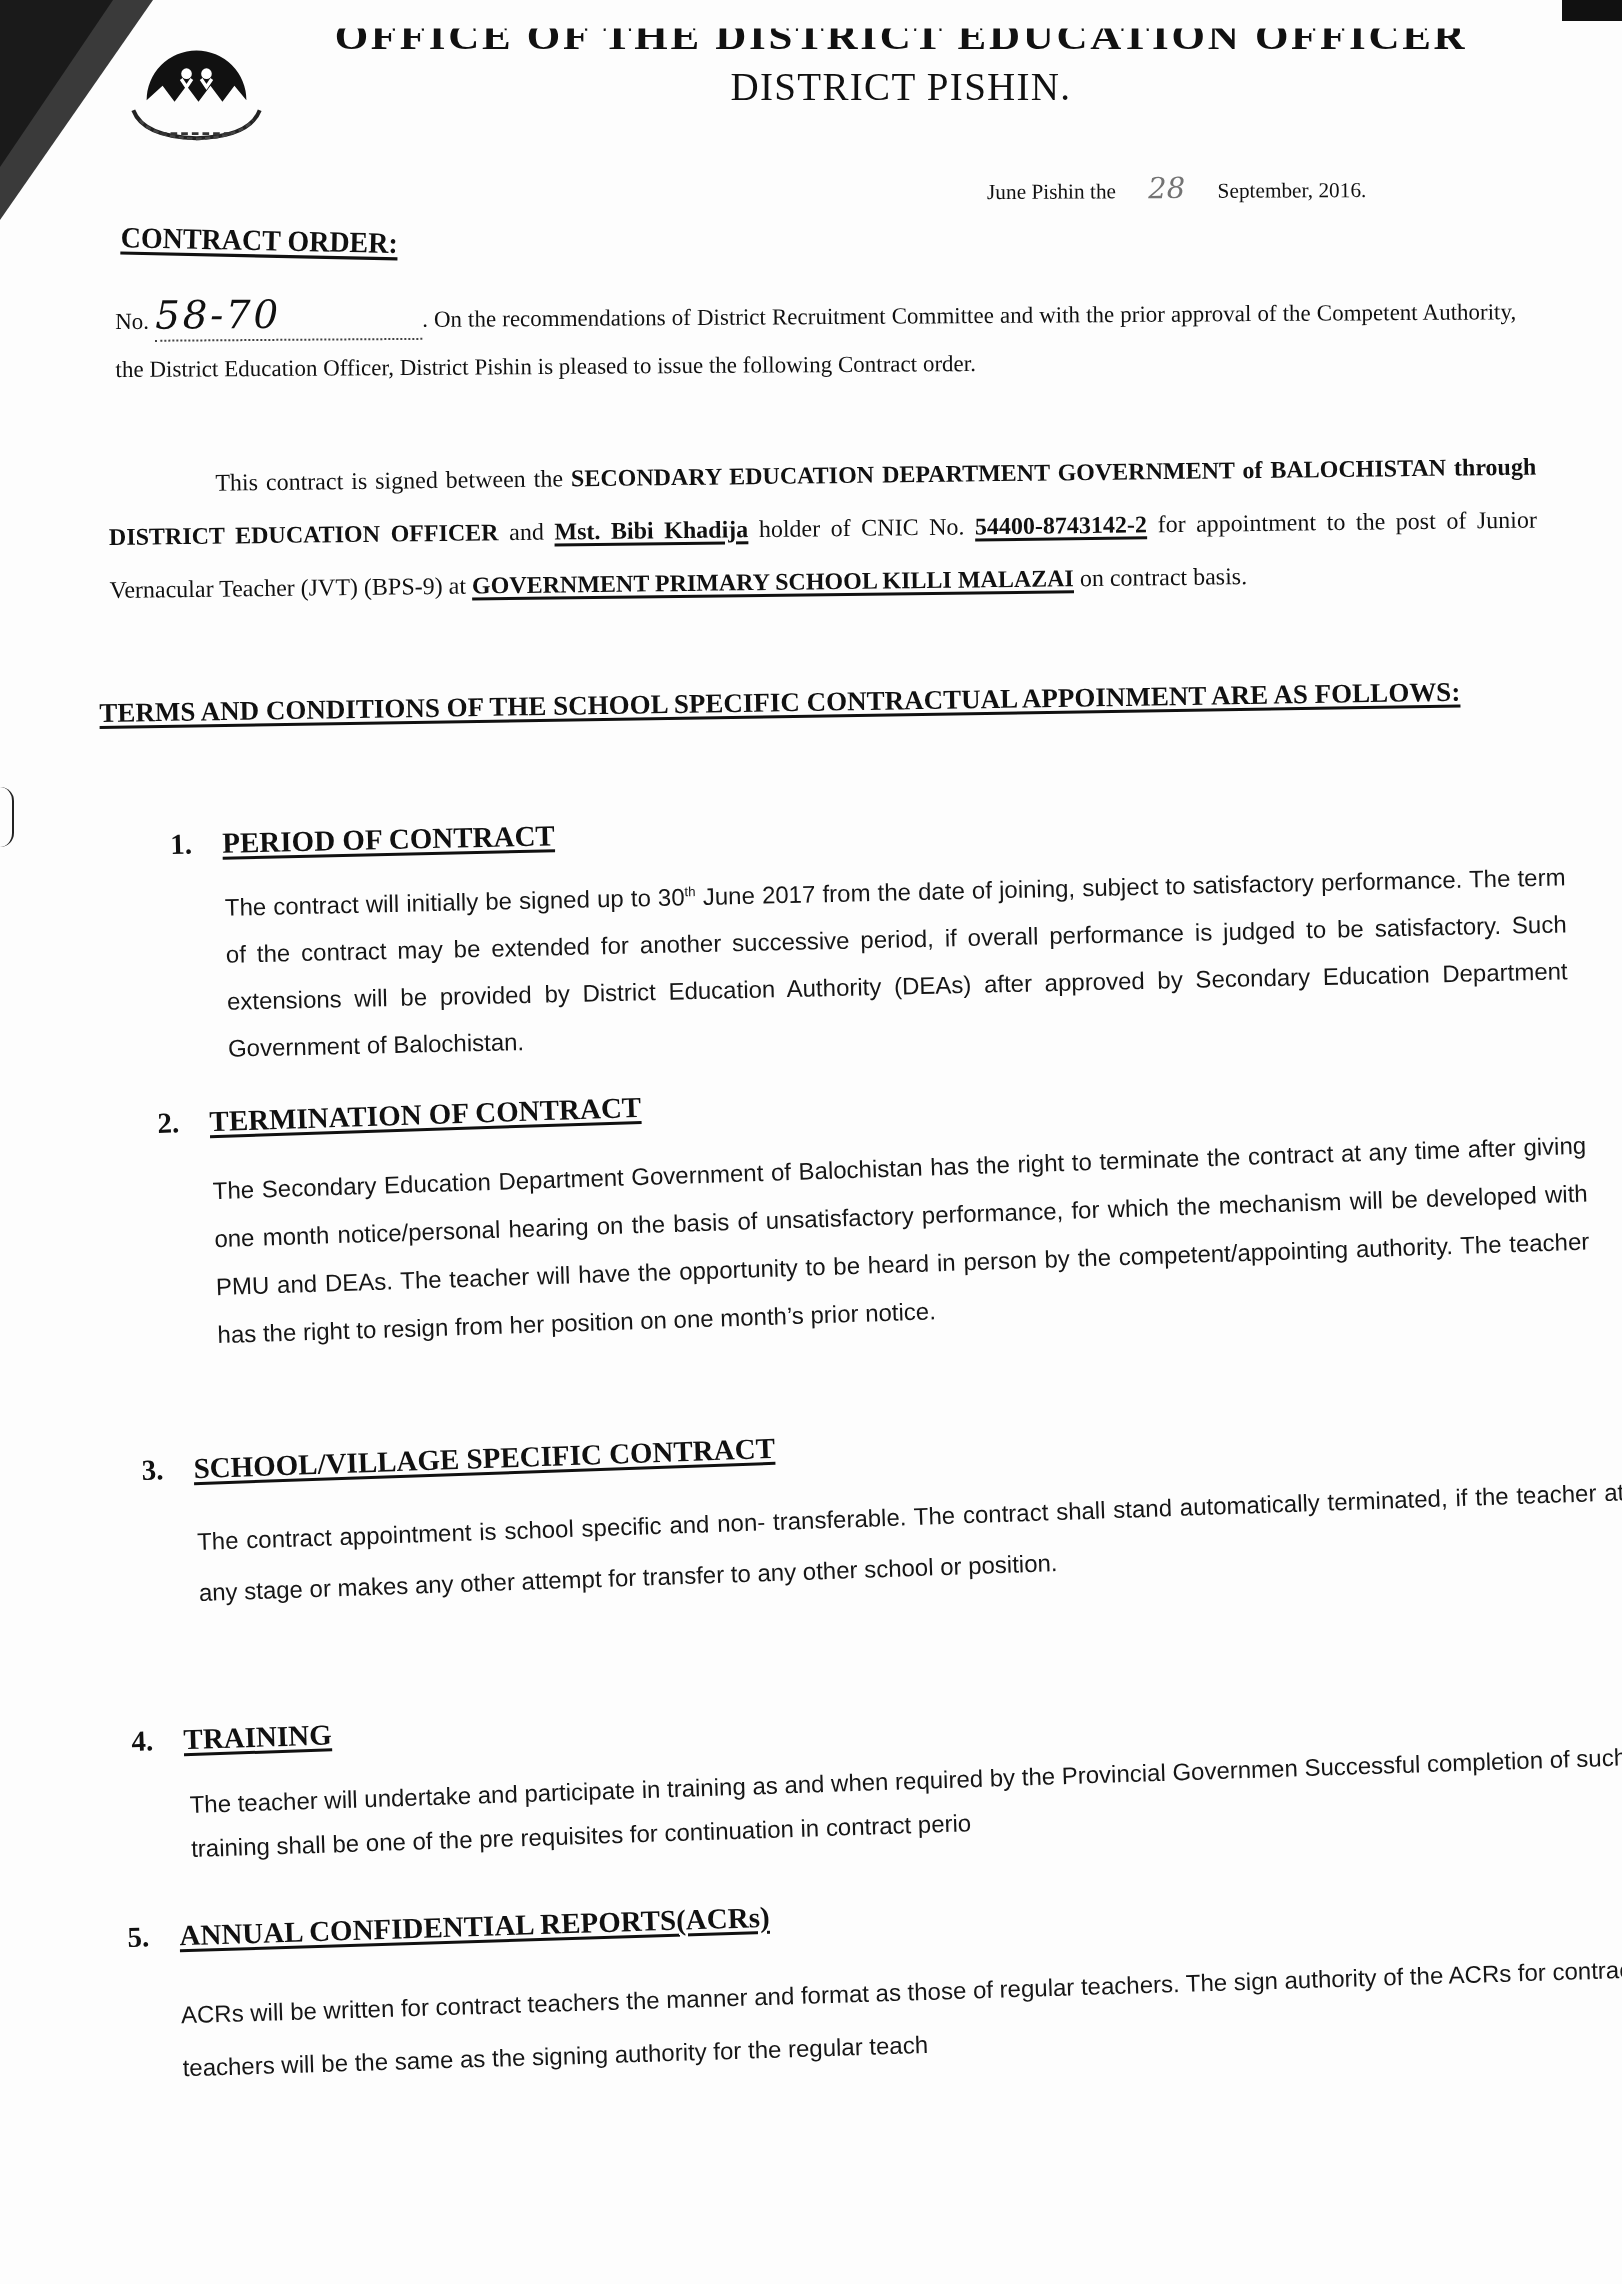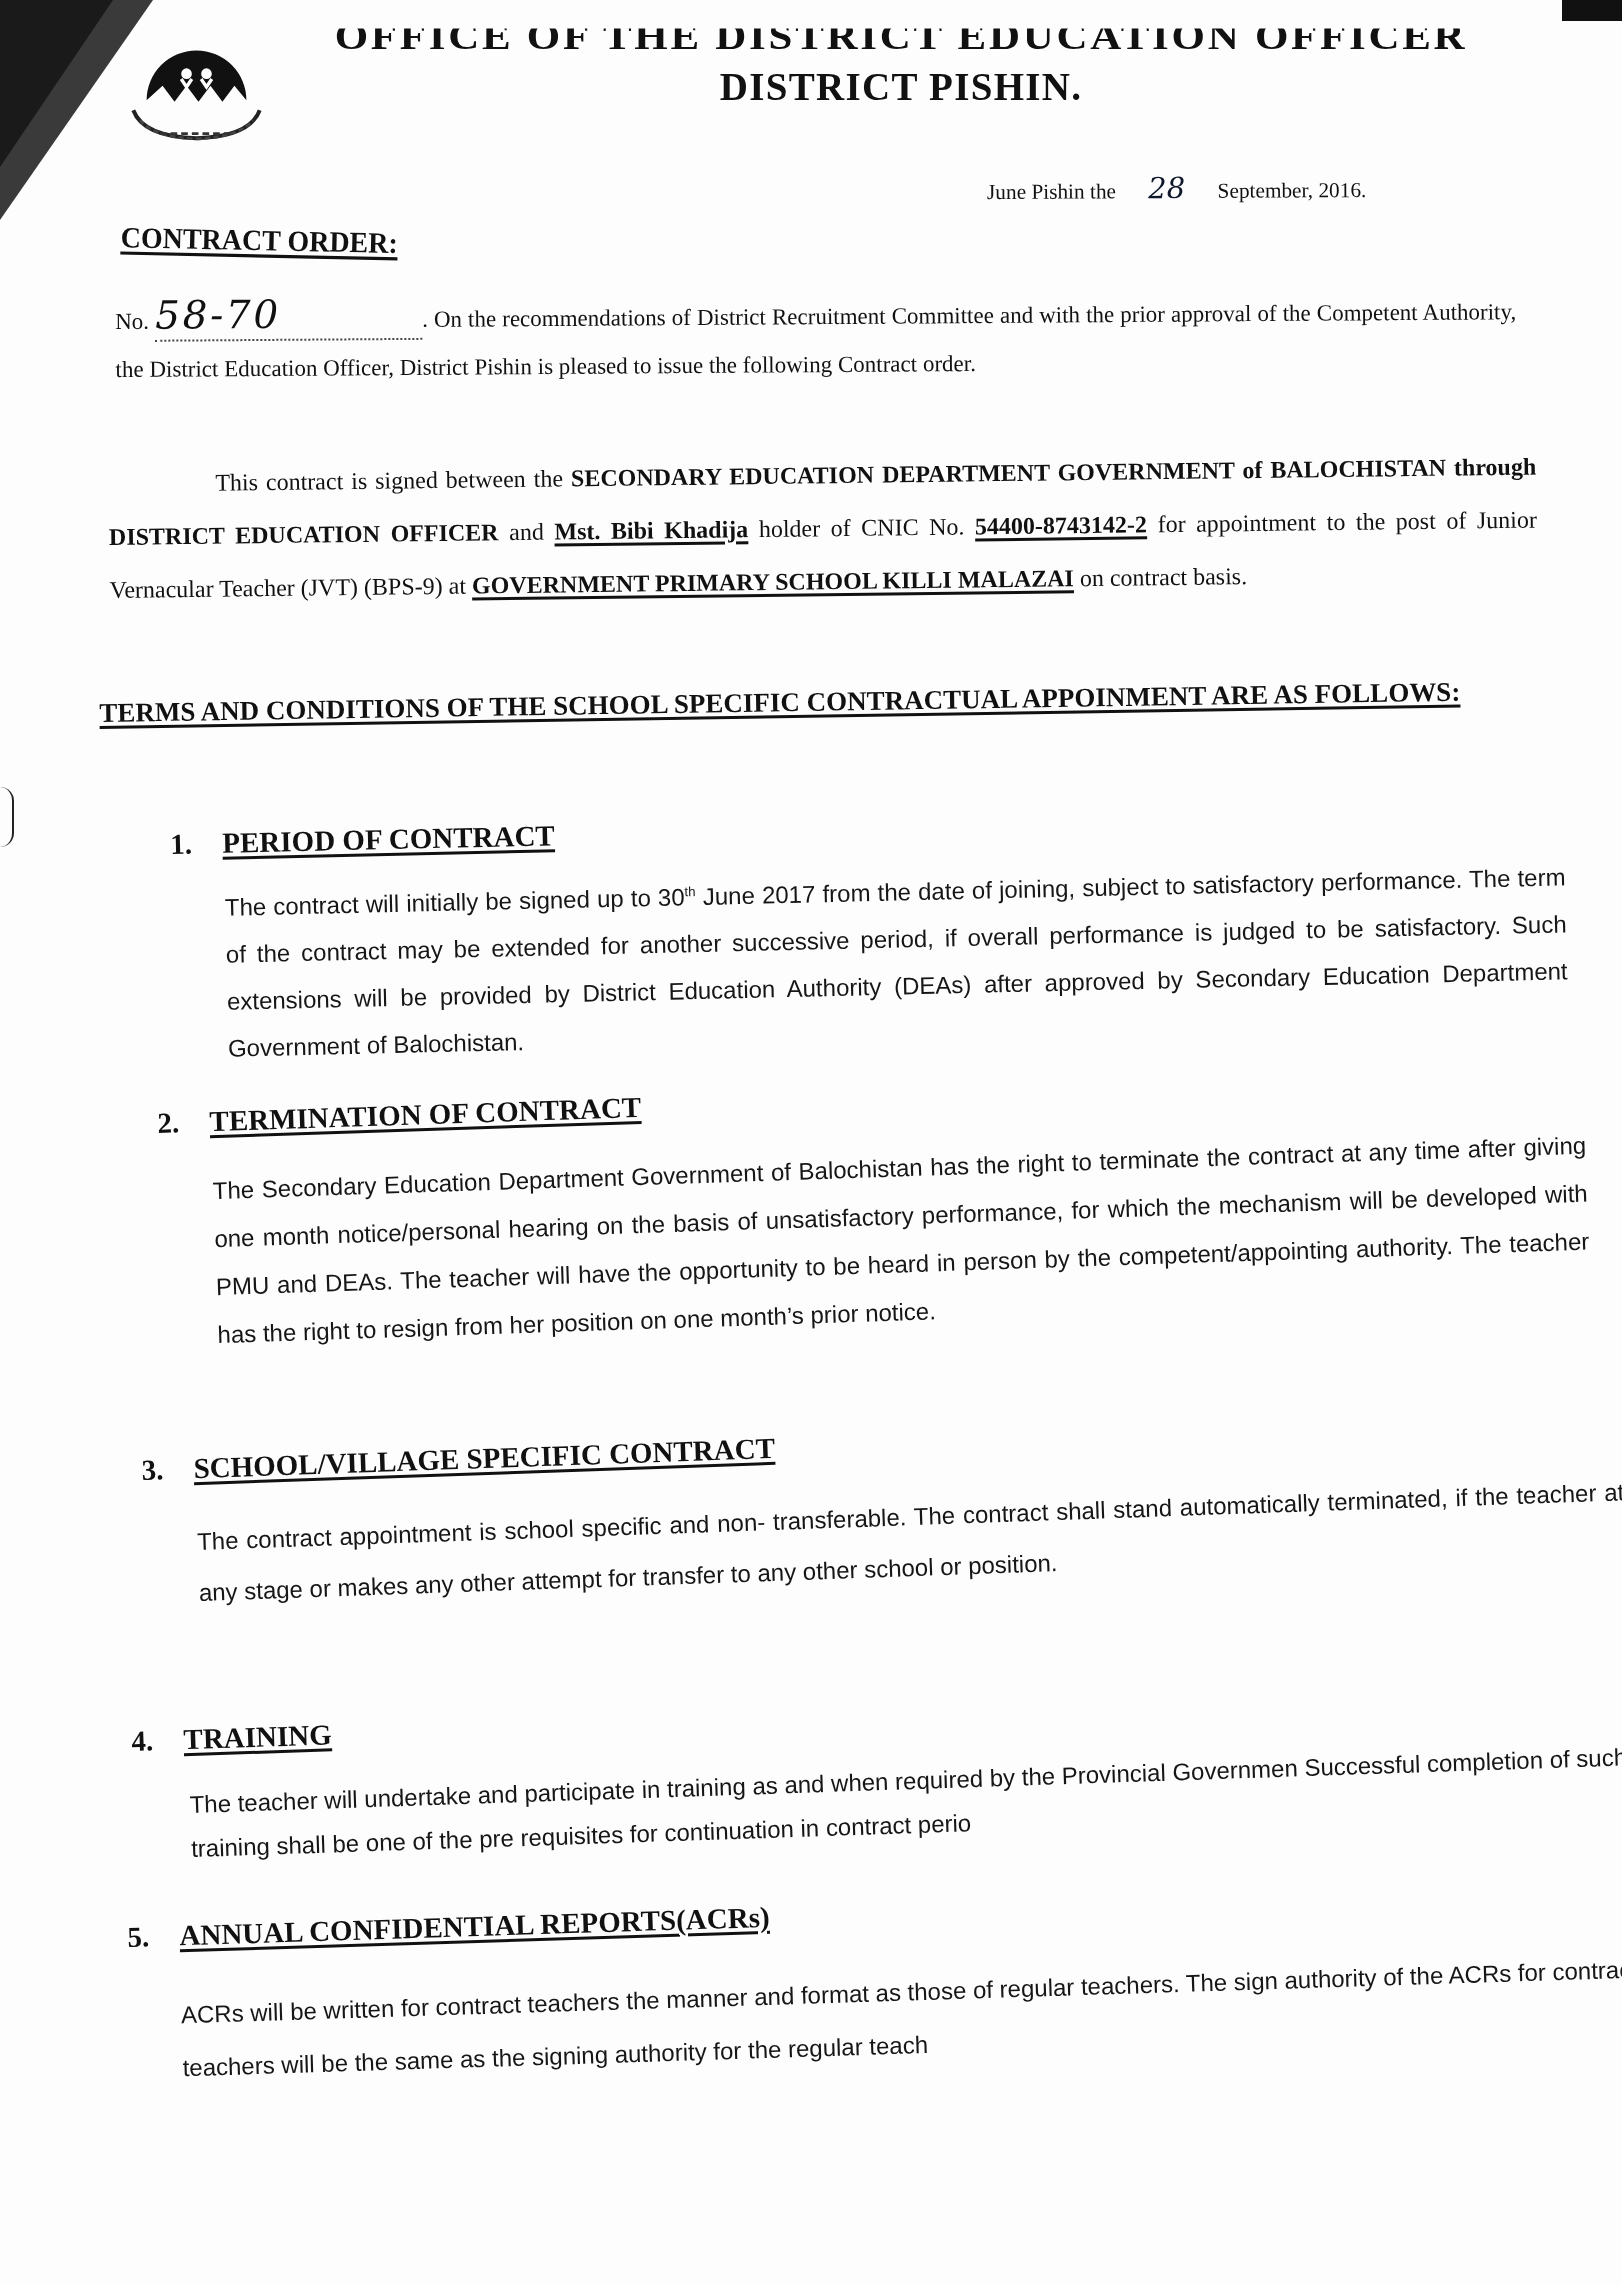--- a/index.html
+++ b/index.html
@@ -19,24 +19,24 @@
   .shadow-tr { position:absolute; right:0; top:0; width:60px; height:21.3px; background:#111; }
   .crease { position:absolute; left:0; top:787px; width:12px; height:60px; border-right:2.7px solid #222; border-radius:0 27px 27px 0; border-top:none; }
   .logo { position:absolute; left:120px; top:27px; width:153px; height:120px; }
   .hdr1 {
     position:absolute; left:334px; top:9.3px; width:1134px; text-align:center;
     font-family:"Liberation Serif", serif; font-weight:bold; font-size:43px; letter-spacing:2.7px;
     transform:scaleY(0.9); clip-path:inset(18.7px 0 0 0); line-height:53px;
   }
   .hdr2 {
     position:absolute; left:334px; top:64px; width:1134px; text-align:center;
-    font-weight:bold; font-size:39px; letter-spacing:1.3px;
+    font-weight:normal; font-size:39px; letter-spacing:1.3px;
   }
   .dated { position:absolute; left:987px; top:171px; font-size:21.3px; }
-  .dated .hand { font-family:"DejaVu Serif", serif; font-style:italic; font-size:29px; margin:0 27px; color:#0f172a; }
+  .dated .hand { font-family:"DejaVu Serif", serif; font-style:italic; font-size:29px; margin:0 27px; color:#737373; }
   .block { position:absolute; transform-origin:left top; }
   .serif { font-family:"Liberation Serif", serif; }
   .u { text-decoration:underline; text-decoration-thickness:3.3px; text-underline-offset:4px; }
   .b { font-weight:bold; }
   .para { font-size:23px; line-height:45px; }
   .body-sans { font-family:"Liberation Sans", sans-serif; font-size:24px; line-height:47px; color:#161616; }
   .sec-head { font-family:"Liberation Serif", serif; font-weight:bold; font-size:29px; }
   .sec-num { display:inline-block; width:52px; }
   .no-hand { font-family:"DejaVu Serif", serif; font-style:italic; font-size:39px; letter-spacing:2.7px; display:inline-block; border-bottom:2px dotted #444; width:267px; }
   .justify { text-align:justify; text-align-last:left; }

